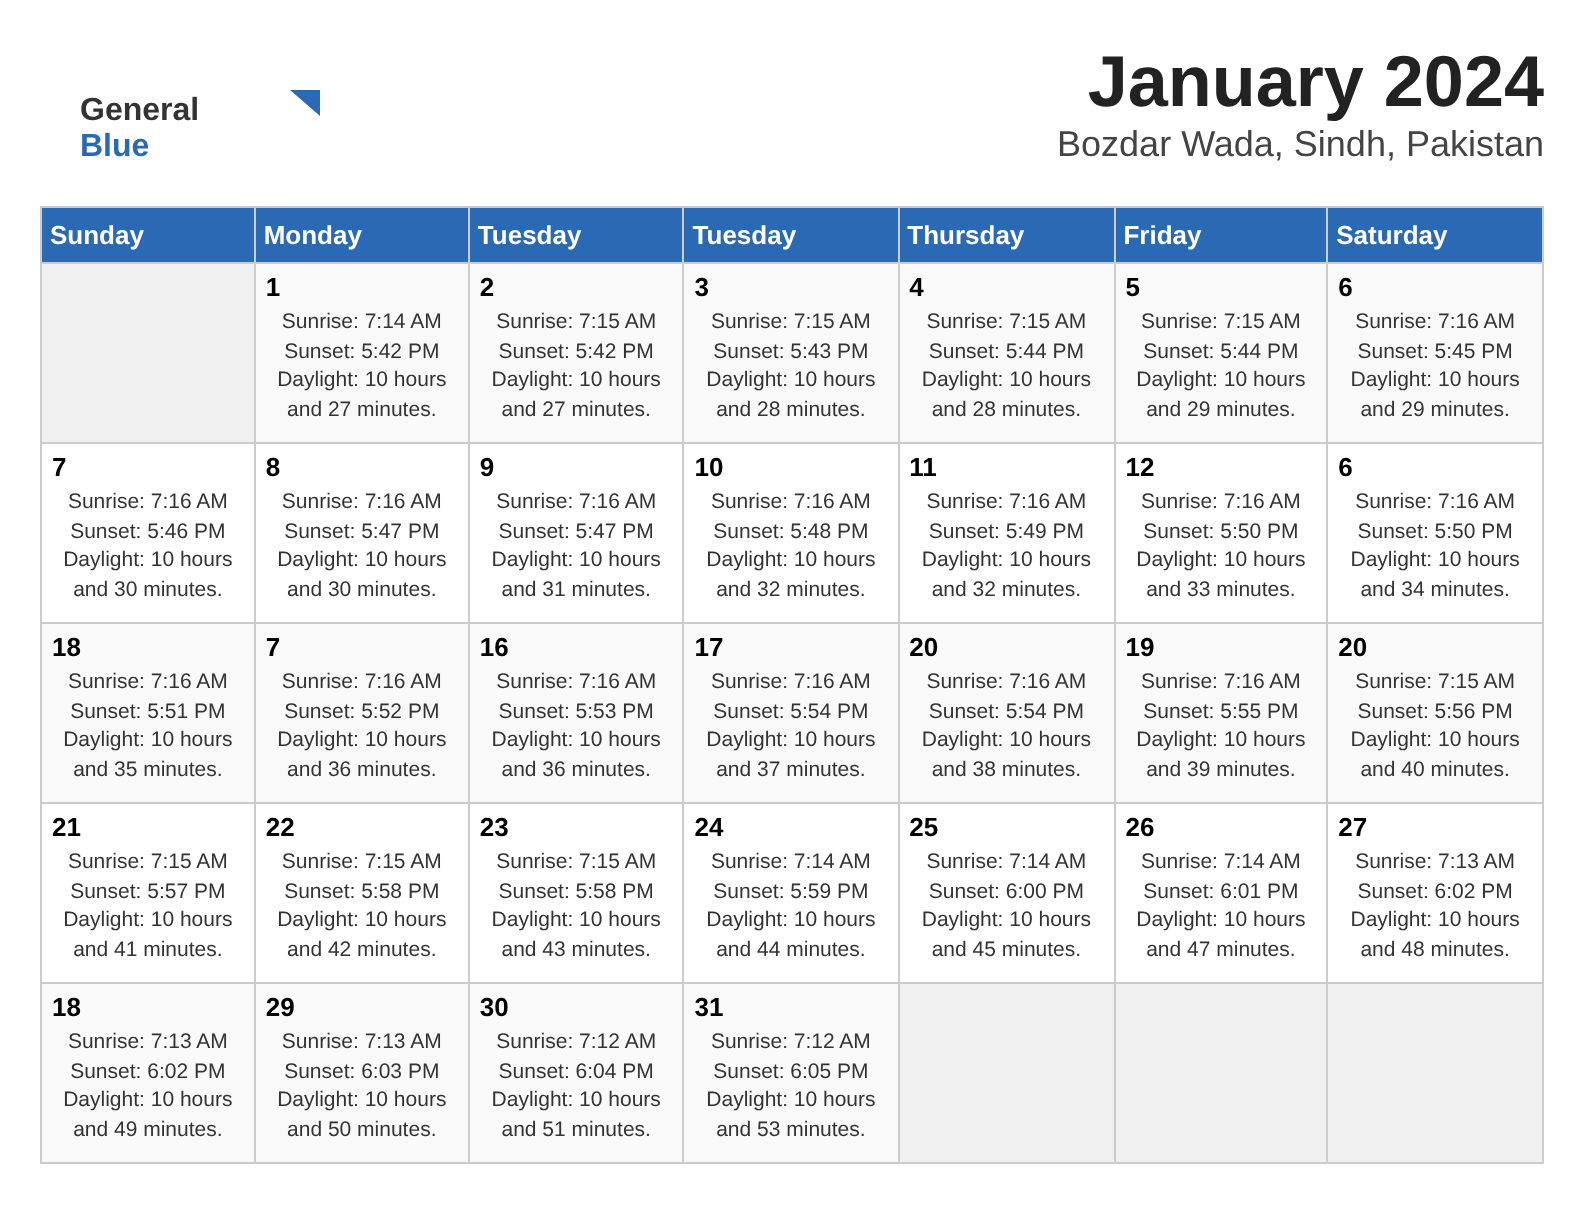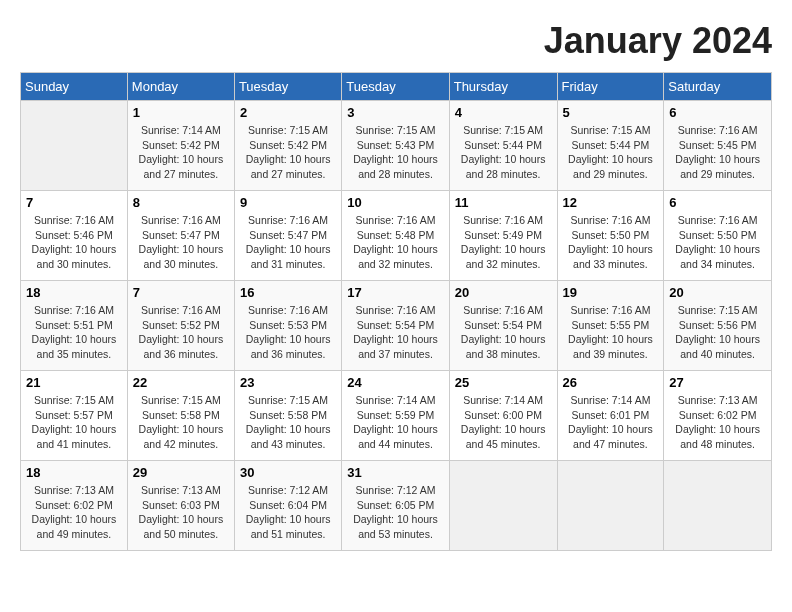--- a/index.html
+++ b/index.html
@@ -5,21 +5,21 @@
     * { box-sizing: border-box; margin: 0; padding: 0; }
     body {
       font-family: Arial, sans-serif;
       background: #fff;
       width: 792px;
       min-height: 612px;
       padding: 20px;
     }
     .header-section {
       text-align: right;
-      margin-bottom: 10px;
+      margin-bottom: 20px;
     }
     .month-title {
       font-size: 36px;
       font-weight: bold;
       color: #222;
     }
     .location-title {
       font-size: 18px;
       color: #444;
     }
@@ -32,21 +32,21 @@
       width: 100%;
       border-collapse: collapse;
       font-size: 11px;
     }
     thead tr th {
       background-color: #2a6ab5;
       color: white;
       padding: 6px 4px;
       text-align: left;
       font-size: 13px;
-      font-weight: normal;
+      font-weight: bold;
       border: 1px solid #ccc;
     }
     tbody tr td {
       border: 1px solid #ccc;
       vertical-align: top;
       padding: 4px 5px;
       min-height: 80px;
       height: 90px;
       width: 113px;
       background: #fff;
@@ -70,23 +70,31 @@
       background: #f0f0f0 !important;
     }
     .page-wrapper {
       position: relative;
     }
   </style>
 </head>
 <body>
 
 <div class="page-wrapper">
+  <div class="logo-section">
+    <svg width="120" height="45" viewBox="0 0 120 45">
+      <text x="0" y="20" font-family="Arial" font-size="16" font-weight="bold" fill="#333">General</text>
+      <polygon points="105,5 120,5 120,18" fill="#2a6ab5"></polygon>
+      <text x="0" y="38" font-family="Arial" font-size="16" font-weight="bold" fill="#2a6ab5">Blue</text>
+    </svg>
+  </div>
 
   <div class="header-section">
     <div class="month-title">January 2024</div>
+    <div class="location-title">Bozdar Wada, Sindh, Pakistan</div>
   </div>
 
   <table>
     <thead>
       <tr>
       <th>Sunday</th>
           <th>Monday</th>
           <th>Tuesday</th>
           <th>Tuesday</th>
           <th>Thursday</th>

